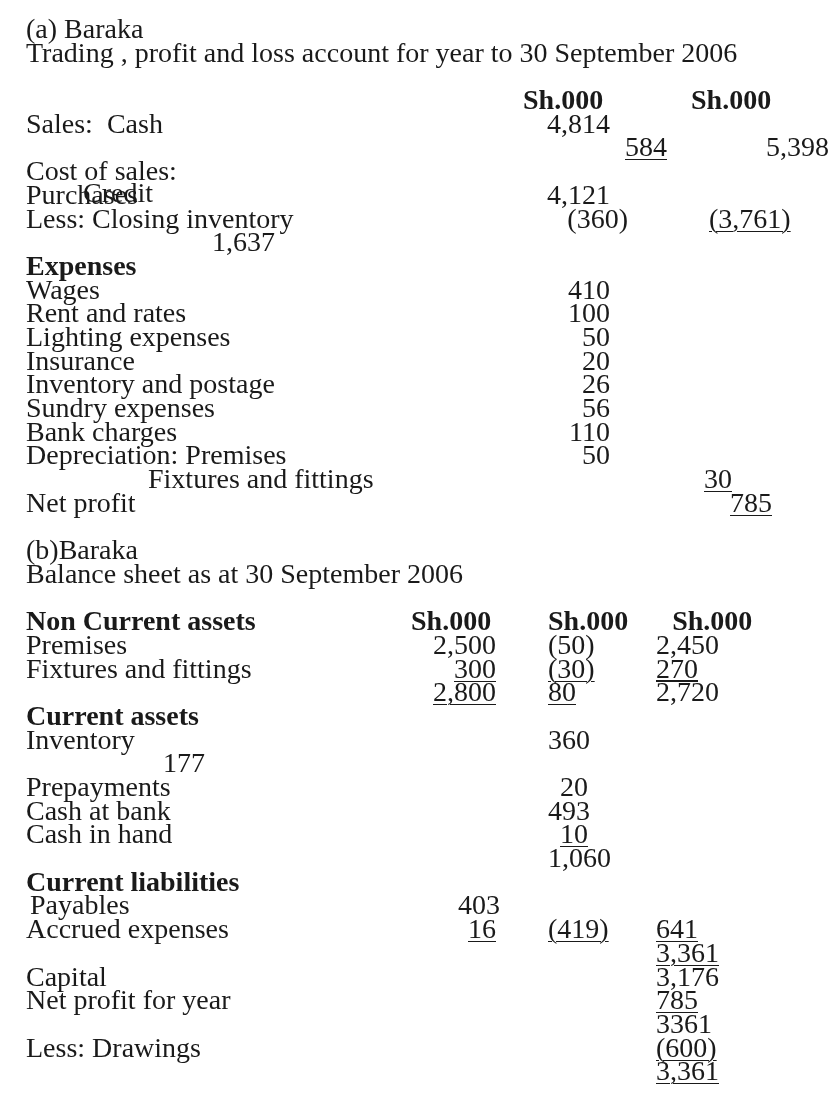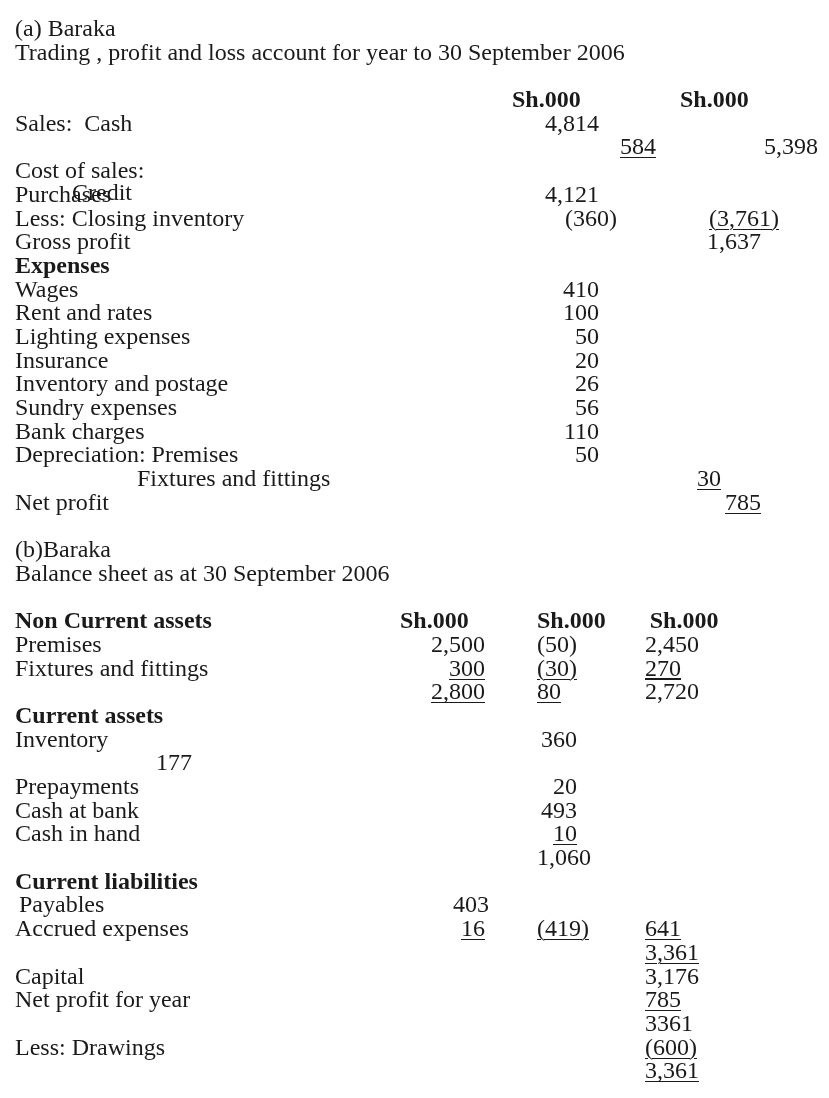--- a/index.html
+++ b/index.html
@@ -1,25 +1,25 @@
 <!DOCTYPE html>
 <html><head>
 <meta charset="utf-8">
 <title>Document</title>
 <style>
   html,body{margin:0;padding:0;background:#ffffff;}
   .doc{
     position:relative;
     width:829px;height:1098px;
     box-sizing:border-box;
-    padding:17px 0 0 15px;
+    padding:17px 0 0 26px;
     background:#ffffff;
     color:#1a1a1a;
     font-family:"Liberation Serif","DejaVu Serif",serif;
-    font-size:24px;
+    font-size:28px;
     line-height:23.7px;
     overflow:hidden;
   }
   .row{display:flex;height:23.7px;white-space:pre;}
   .lbl{flex:0 0 auto;white-space:pre;overflow:visible;}
   .pl .lbl{width:497px;}
   .bs .lbl{width:385px;}
   .cell{white-space:pre;}
   
   .pl .ca{flex:0 0 87px;text-align:right;}
@@ -49,21 +49,21 @@
       <span class="lbl">Trading , profit and loss account for year to 30 September 2006</span>
     </div>
     <div id="pl-rows">
         <div class="row"></div>
         <div class="row"><span class="lbl"></span><span class="cell ca hdr"><span class="val">Sh.000</span></span><span class="cell cb hdr"><span class="val">Sh.000</span></span></div>
         <div class="row"><span class="lbl">Sales:  Cash</span><span class="cell ca"><span class="val">4,814</span></span><span class="cell cb"></span></div>
         <div class="row"><span class="lbl" style="padding-left: 57px; margin-top: 46px;">Credit</span><span class="cell ca"><span class="val u">584</span></span><span class="cell cb"><span class="val">5,398</span></span></div>
         <div class="row"><span class="lbl">Cost of sales:</span><span class="cell ca"></span><span class="cell cb"></span></div>
         <div class="row"><span class="lbl">Purchases</span><span class="cell ca"><span class="val">4,121</span></span><span class="cell cb"></span></div>
         <div class="row"><span class="lbl">Less: Closing inventory</span><span class="cell ca"><span class="val hang">(360)</span></span><span class="cell cb"><span class="val u hang">(3,761)</span></span></div>
-        <div class="row"><span class="lbl">Gross profit</span><span class="cell ca"></span><span class="cell cb"><span class="val">1,637</span></span></div>
+        <div class="row"><span class="cell ca"></span><span class="cell cb"><span class="val">1,637</span></span></div>
         <div class="row"><span class="lbl b">Expenses</span><span class="cell ca"></span><span class="cell cb"></span></div>
         <div class="row"><span class="lbl">Wages</span><span class="cell ca"><span class="val">410</span></span><span class="cell cb"></span></div>
         <div class="row"><span class="lbl">Rent and rates</span><span class="cell ca"><span class="val">100</span></span><span class="cell cb"></span></div>
         <div class="row"><span class="lbl">Lighting expenses</span><span class="cell ca"><span class="val">50</span></span><span class="cell cb"></span></div>
         <div class="row"><span class="lbl">Insurance</span><span class="cell ca"><span class="val">20</span></span><span class="cell cb"></span></div>
         <div class="row"><span class="lbl">Inventory and postage</span><span class="cell ca"><span class="val">26</span></span><span class="cell cb"></span></div>
         <div class="row"><span class="lbl">Sundry expenses</span><span class="cell ca"><span class="val">56</span></span><span class="cell cb"></span></div>
         <div class="row"><span class="lbl">Bank charges</span><span class="cell ca"><span class="val">110</span></span><span class="cell cb"></span></div>
         <div class="row"><span class="lbl">Depreciation: Premises</span><span class="cell ca"><span class="val">50</span></span><span class="cell cb"></span></div>
         <div class="row"><span class="lbl" style="padding-left: 122px;">Fixtures and fittings</span><span class="cell ca"><span class="val u">30</span></span><span class="cell cb"></span></div>

